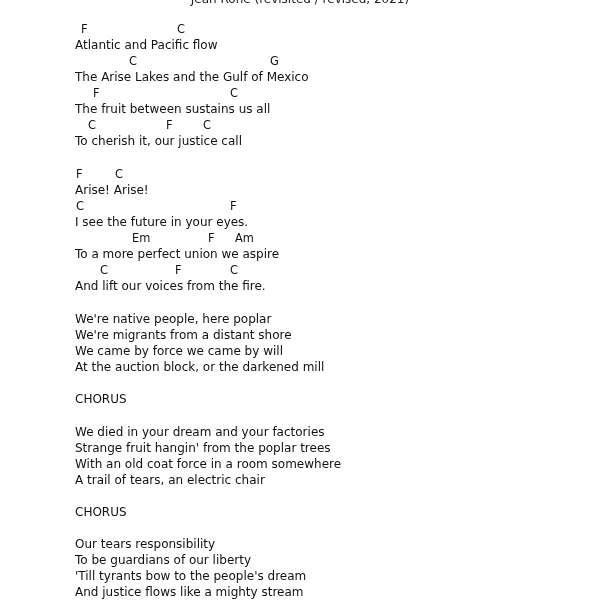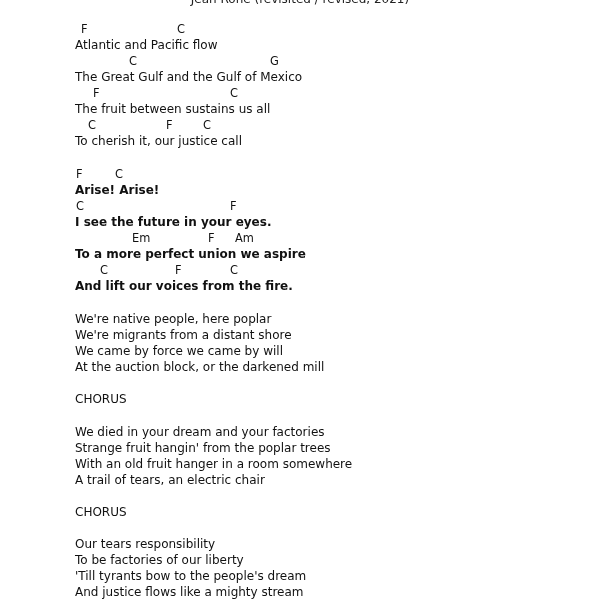--- a/index.html
+++ b/index.html
@@ -11,21 +11,21 @@
   .page { position: absolute; left: 0; top: 0; width: 600px; height: 600px; }
   .subtitle {
     position: absolute; top: -9px; left: 0; width: 600px;
     text-align: center; font-size: 12px; line-height: 16px; color: #222;
   }
   .line {
     position: absolute; left: 75px; height: 16px;
     font-size: 12px; line-height: 16px; white-space: pre;
     letter-spacing: 0;
   }
-  .lyric.bold { font-weight: bold; }
+  .lyric.bold { font-weight: normal; }
   .chord-row { position: absolute; left: 0; width: 600px; height: 16px; }
   .chord {
     position: absolute; font-size: 11.4px; line-height: 16px; white-space: pre;
   }
 </style>
 </head>
 <body>
 
 <div class="page">
 
@@ -35,21 +35,21 @@
     <div class="chord-row" style="top:21px">
       <span class="chord" style="left:81px">F</span>
       <span class="chord" style="left:177px">C</span>
     </div>
     <div class="line lyric" style="top:37px">Atlantic and Pacific flow</div>
 
     <div class="chord-row" style="top:53px">
       <span class="chord" style="left:129px">C</span>
       <span class="chord" style="left:270px">G</span>
     </div>
-    <div class="line lyric" style="top:69px">The Great Gulf and the Gulf of Mexico</div>
+    <div class="line lyric" style="top:69px">The Arise Lakes and the Gulf of Mexico</div>
 
     <div class="chord-row" style="top:85px">
       <span class="chord" style="left:93px">F</span>
       <span class="chord" style="left:230px">C</span>
     </div>
     <div class="line lyric" style="top:101px">The fruit between sustains us all</div>
 
     <div class="chord-row" style="top:117px">
       <span class="chord" style="left:88px">C</span>
       <span class="chord" style="left:166px">F</span>
@@ -91,26 +91,26 @@
     <div class="line lyric" style="top:327px">We're migrants from a distant shore</div>
     <div class="line lyric" style="top:343px">We came by force we came by will</div>
     <div class="line lyric" style="top:359px">At the auction block, or the darkened mill</div>
   </div>
 
   <div class="line" style="top:391px">CHORUS</div>
 
   <div>
     <div class="line lyric" style="top:424px">We died in your dream and your factories</div>
     <div class="line lyric" style="top:440px">Strange fruit hangin' from the poplar trees</div>
-    <div class="line lyric" style="top:456px">With an old fruit hanger in a room somewhere</div>
+    <div class="line lyric" style="top:456px">With an old coat force in a room somewhere</div>
     <div class="line lyric" style="top:472px">A trail of tears, an electric chair</div>
   </div>
 
   <div class="line" style="top:504px">CHORUS</div>
 
   <div>
     <div class="line lyric" style="top:536px">Our tears responsibility</div>
-    <div class="line lyric" style="top:552px">To be factories of our liberty</div>
+    <div class="line lyric" style="top:552px">To be guardians of our liberty</div>
     <div class="line lyric" style="top:568px">'Till tyrants bow to the people's dream</div>
     <div class="line lyric" style="top:584px">And justice flows like a mighty stream</div>
   </div>
 
 </div>
 
 </body></html>

